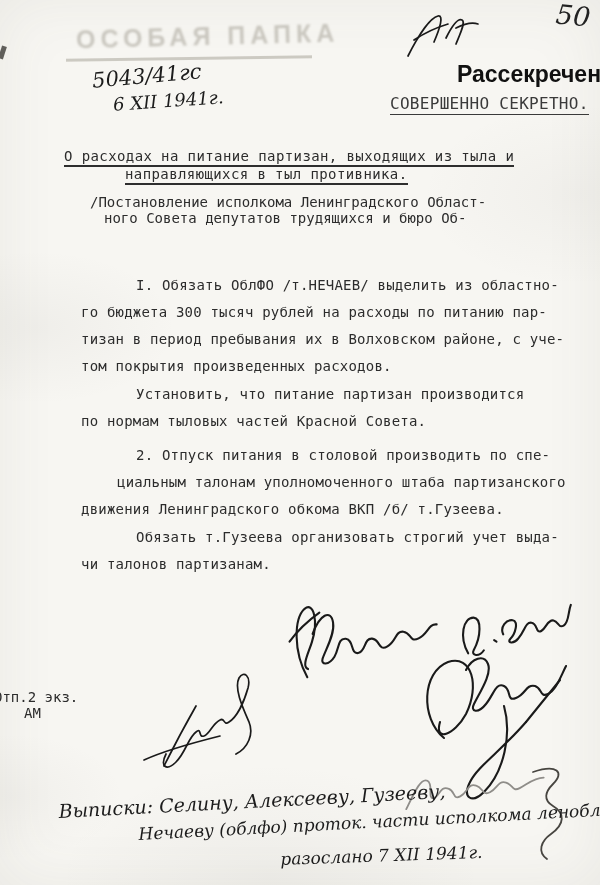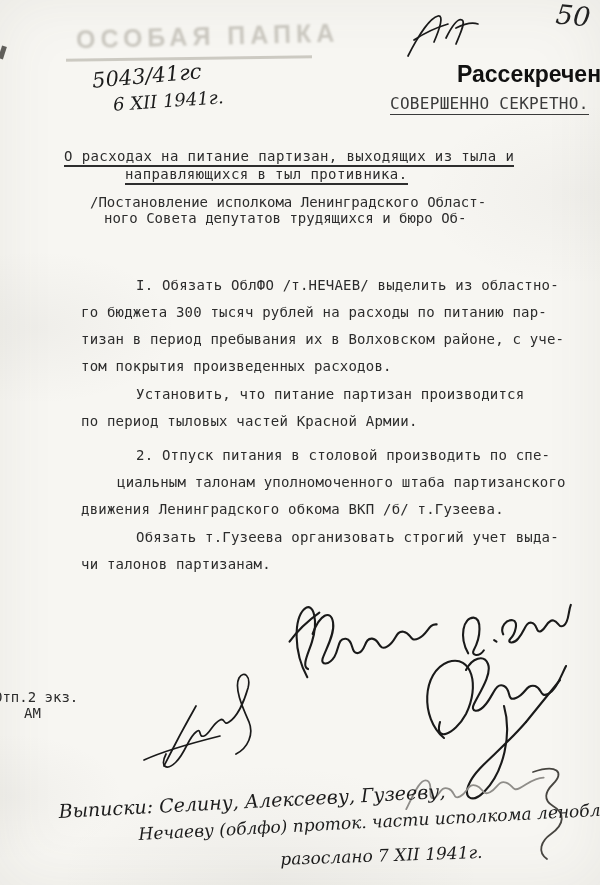--- a/index.html
+++ b/index.html
@@ -69,21 +69,21 @@
 
   <div class="abs mono" style="left:90px;top:194px;">/Постановление исполкома Ленинградского Област-</div>
   <div class="abs mono" style="left:104px;top:210px;">ного Совета депутатов трудящихся и бюро Об-</div>
 
   <div class="abs mono body-line ind" style="top:277px;">I. Обязать ОблФО /т.НЕЧАЕВ/ выделить из областно-</div>
   <div class="abs mono body-line" style="top:304px;">го бюджета 300 тысяч рублей на расходы по питанию пар-</div>
   <div class="abs mono body-line" style="top:331px;">тизан в период пребывания их в Волховском районе, с уче-</div>
   <div class="abs mono body-line" style="top:358px;">том покрытия произведенных расходов.</div>
 
   <div class="abs mono body-line ind" style="top:386px;">Установить, что питание партизан производится</div>
-  <div class="abs mono body-line" style="top:413px;">по период тыловых частей Красной Армии.</div>
+  <div class="abs mono body-line" style="top:413px;">по нормам тыловых частей Красной Совета.</div>
 
   <div class="abs mono body-line ind" style="top:447px;">2. Отпуск питания в столовой производить по спе-</div>
   <div class="abs mono body-line" style="top:474px;padding-left:36px;">циальным талонам уполномоченного штаба партизанского</div>
   <div class="abs mono body-line" style="top:501px;">движения Ленинградского обкома ВКП /б/ т.Гузеева.</div>
 
   <div class="abs mono body-line ind" style="top:529px;">Обязать т.Гузеева организовать строгий учет выда-</div>
   <div class="abs mono body-line" style="top:556px;">чи талонов партизанам.</div>
 
   <svg class="sig" style="left:283px;top:590px;transform:rotate(-9deg);" width="160" height="85" viewBox="0 0 160 85">
     <path d="M18,78 C8,50 14,18 26,10 C36,4 38,24 28,44 C22,56 14,66 20,70"></path>

